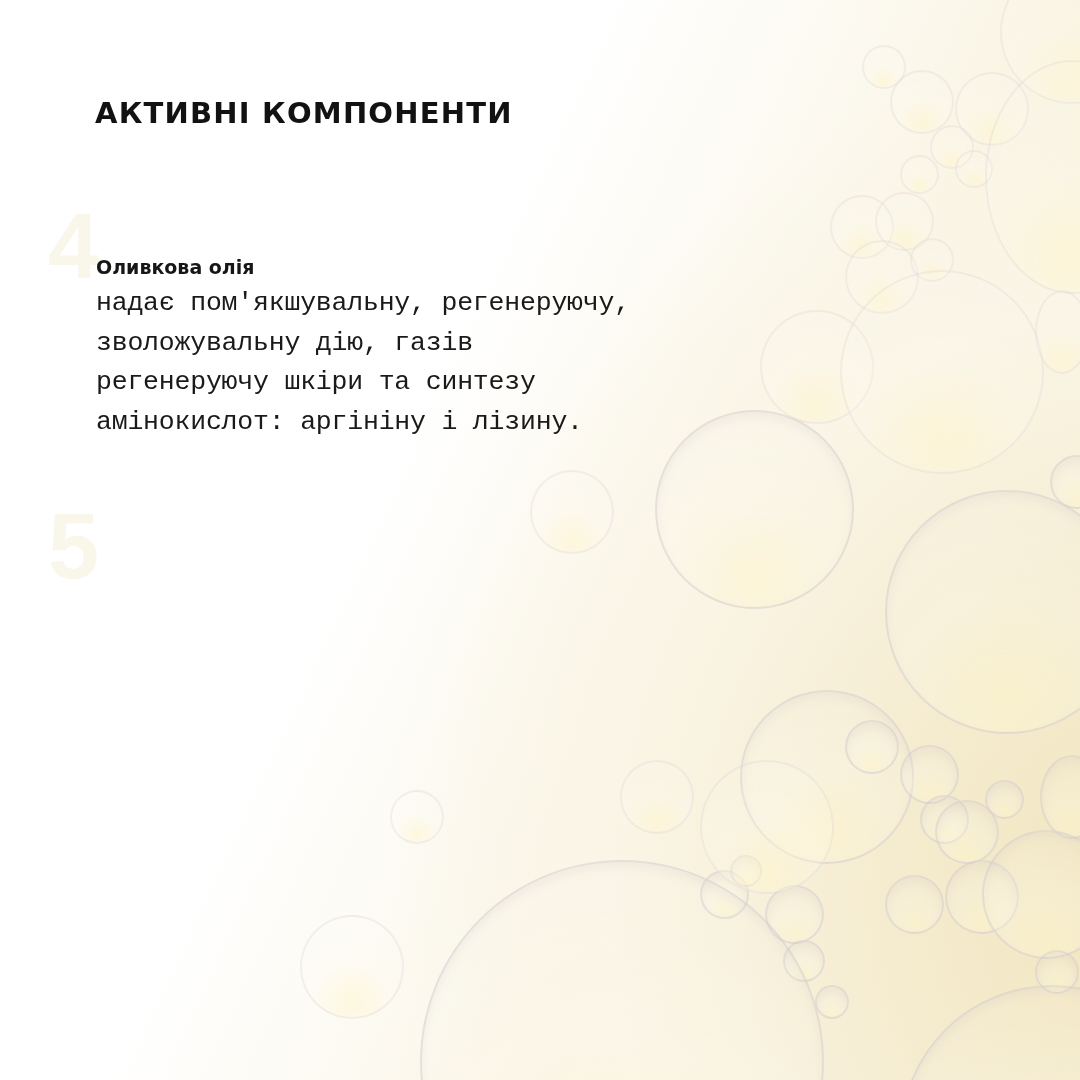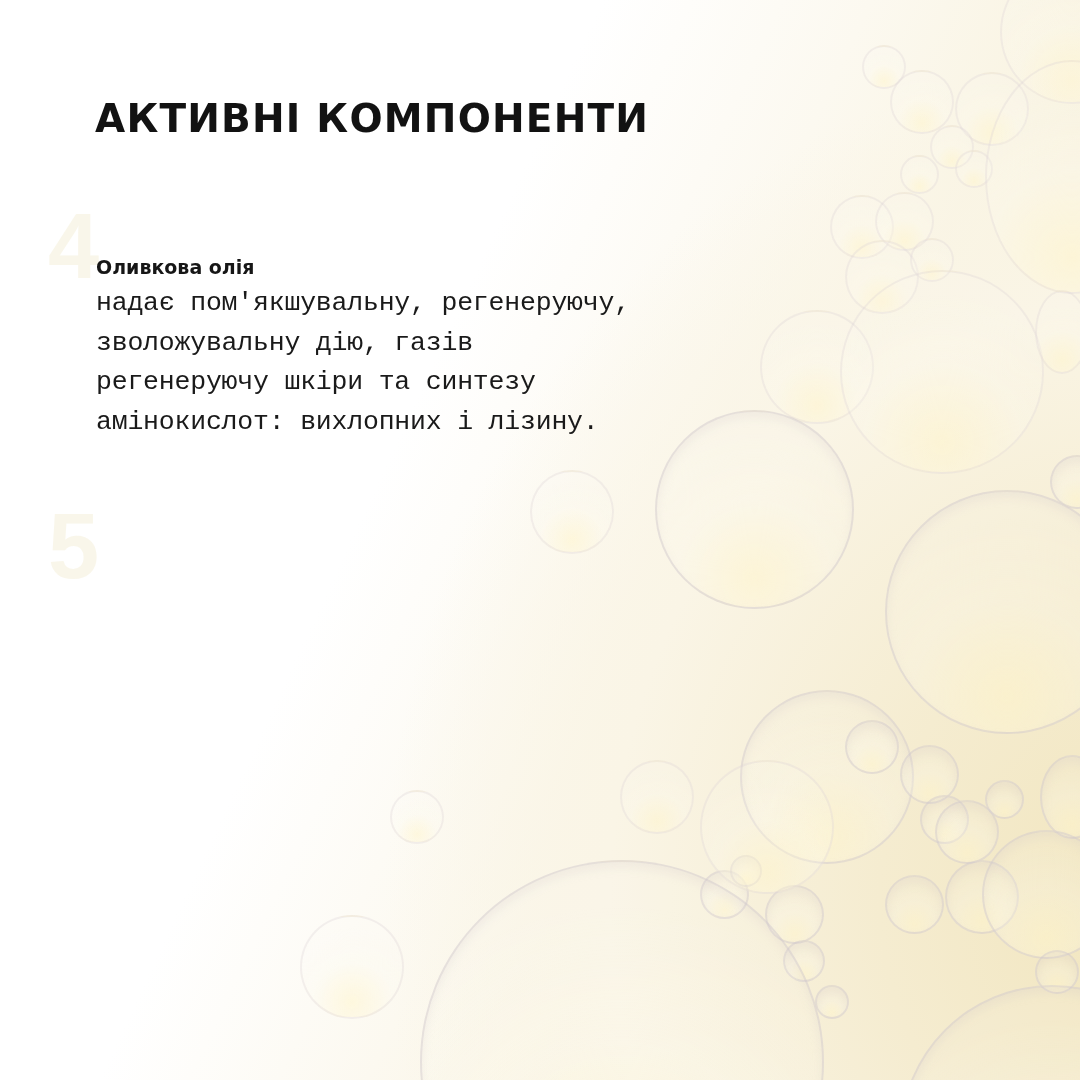--- a/index.html
+++ b/index.html
@@ -32,21 +32,21 @@
     color: rgba(238, 228, 196, 0.35);
     line-height: 1;
   }
 
   .title {
     position: absolute;
     left: 95px; top: 96px;
     margin: 0;
     font-family: "DejaVu Sans", sans-serif;
     font-weight: 600;
-    font-size: 39px;
+    font-size: 29px;
     letter-spacing: 1.2px;
     color: #121212;
     white-space: nowrap;
   }
   .item { position: absolute; left: 96px; }
   .item-heading {
     margin: 0;
     font-family: "DejaVu Sans", sans-serif;
     font-weight: 700;
     font-size: 19px;
@@ -115,17 +115,17 @@
   <div class="ghost-num" style="left:48px;top:200px;">4</div>
   <div class="ghost-num" style="left:48px;top:500px;">5</div>
 
   <h1 class="title">АКТИВНІ КОМПОНЕНТИ</h1>
 
   <div class="item" style="top:250px;">
     <h2 class="item-heading">Оливкова олія</h2>
     <div class="item-line">надає пом'якшувальну, регенеруючу,</div>
     <div class="item-line">зволожувальну дію, газів</div>
     <div class="item-line">регенеруючу шкіри та синтезу</div>
-    <div class="item-line">амінокислот: вихлопних і лізину.</div>
+    <div class="item-line">амінокислот: аргініну і лізину.</div>
   </div>
 
 
 </div>
 
 </body></html>

